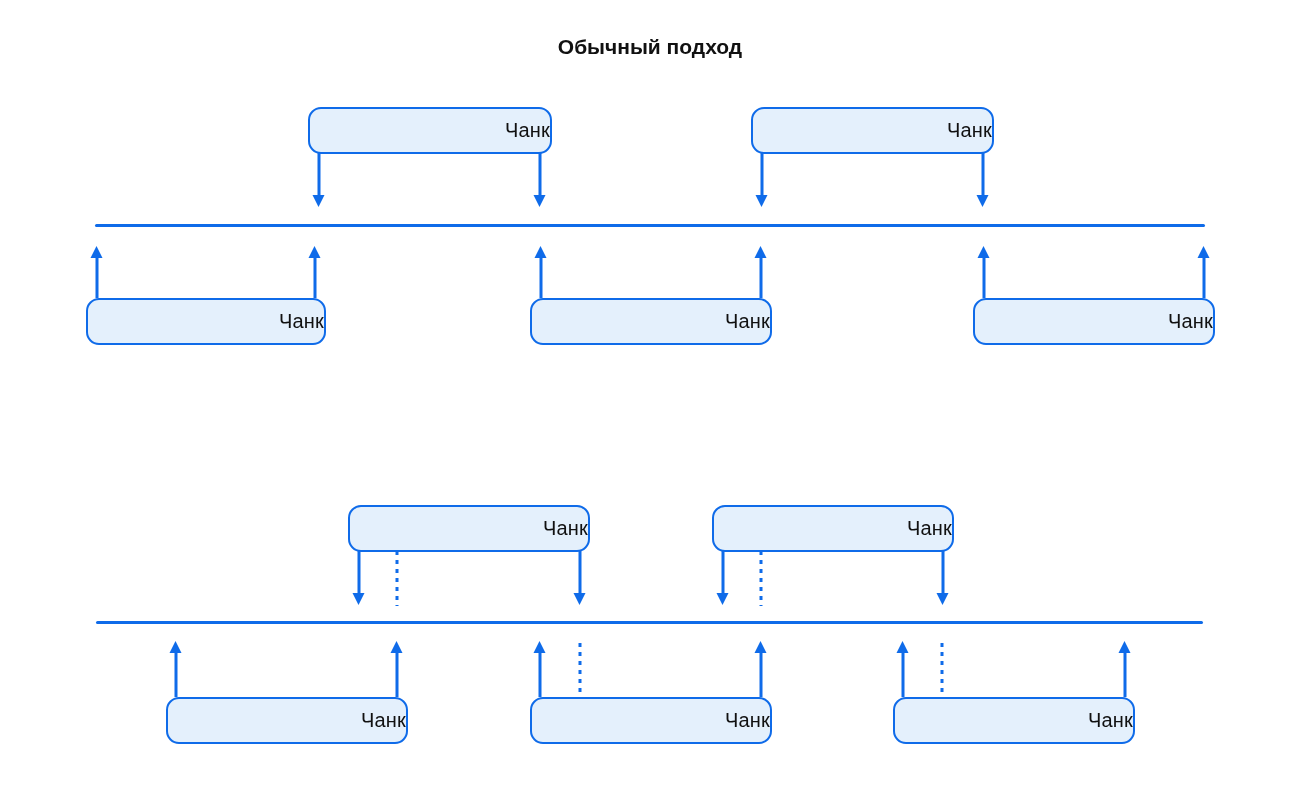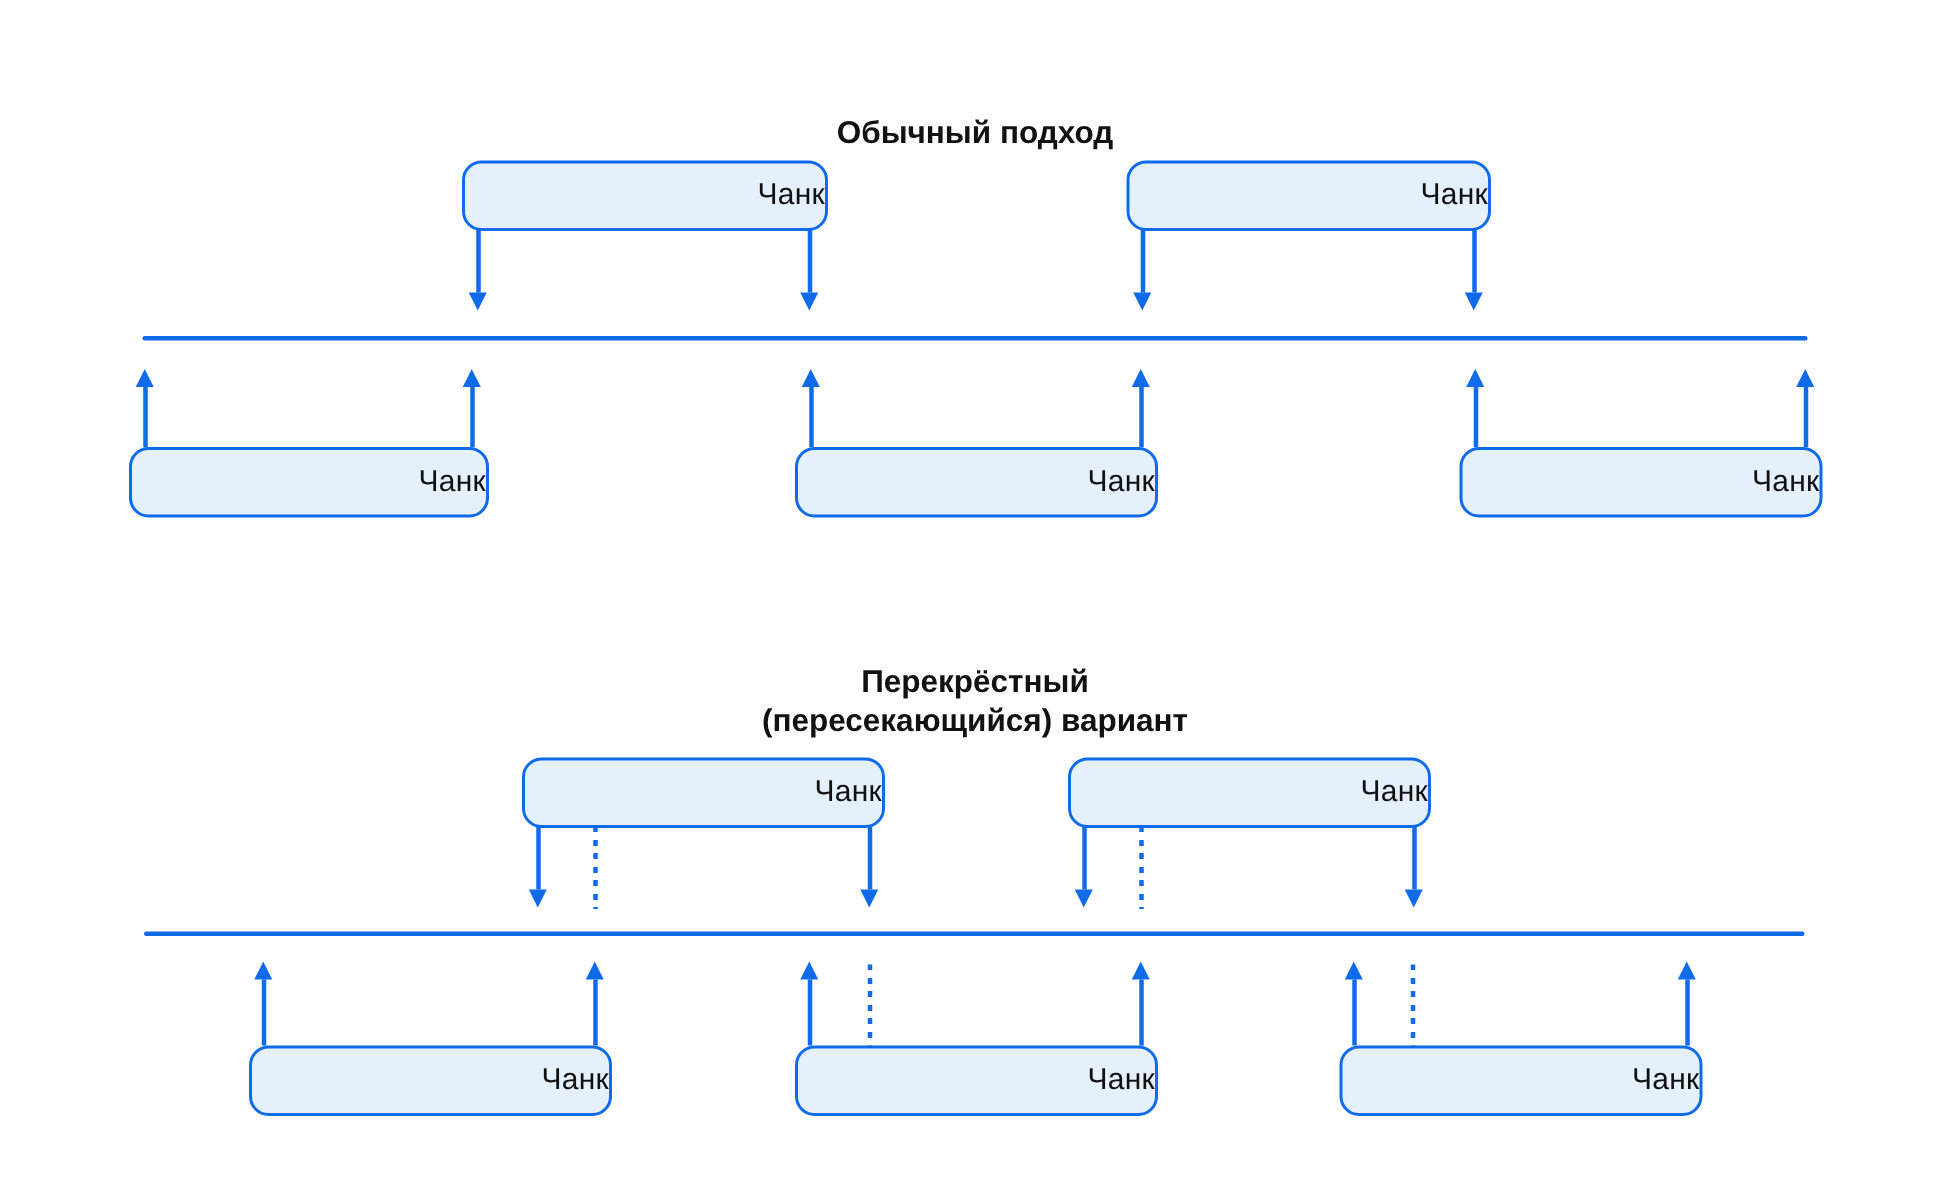--- a/index.html
+++ b/index.html
@@ -10,21 +10,20 @@
   }
   html,body{margin:0;padding:0;background:var(--bg);}
   .canvas{
     position:relative;width:1300px;height:796px;background:var(--bg);
     font-family:"Liberation Sans",sans-serif;overflow:hidden;
   }
   .sec-title{
     position:absolute;left:0;width:100%;text-align:center;
     font-size:21px;font-weight:700;color:var(--text);line-height:26px;
     white-space:pre-line;
-    margin-top:42px;
   }
   .chunk{
     position:absolute;height:47px;box-sizing:border-box;
     background:var(--fill);border:2px solid var(--accent);border-radius:13px;
     display:flex;align-items:center;justify-content:flex-end;
   }
   .chunk span{font-size:20px;color:var(--text);letter-spacing:.2px;}
   .hline{
     position:absolute;height:3px;background:var(--accent);border-radius:2px;
   }
@@ -78,22 +77,20 @@
   <div class="chunk" style="left:86px;top:298px;width:240px;">
     <span>Чанк</span>
   </div>
   <div class="chunk" style="left:530px;top:298px;width:242px;">
     <span>Чанк</span>
   </div>
   <div class="chunk" style="left:973px;top:298px;width:242px;">
     <span>Чанк</span>
   </div>
 
-  <div class="sec-title" style="top:400px;">Перекрёстный
-(пересекающийся) вариант</div>
 
   <div class="chunk" style="left:348px;top:505px;width:242px;">
     <span>Чанк</span>
   </div>
   <div class="chunk" style="left:712px;top:505px;width:242px;">
     <span>Чанк</span>
   </div>
 
   <div class="arrow down" style="left:359px;top:551px;height:42px;"></div>
   <div class="arrow down" style="left:580px;top:551px;height:42px;"></div>

